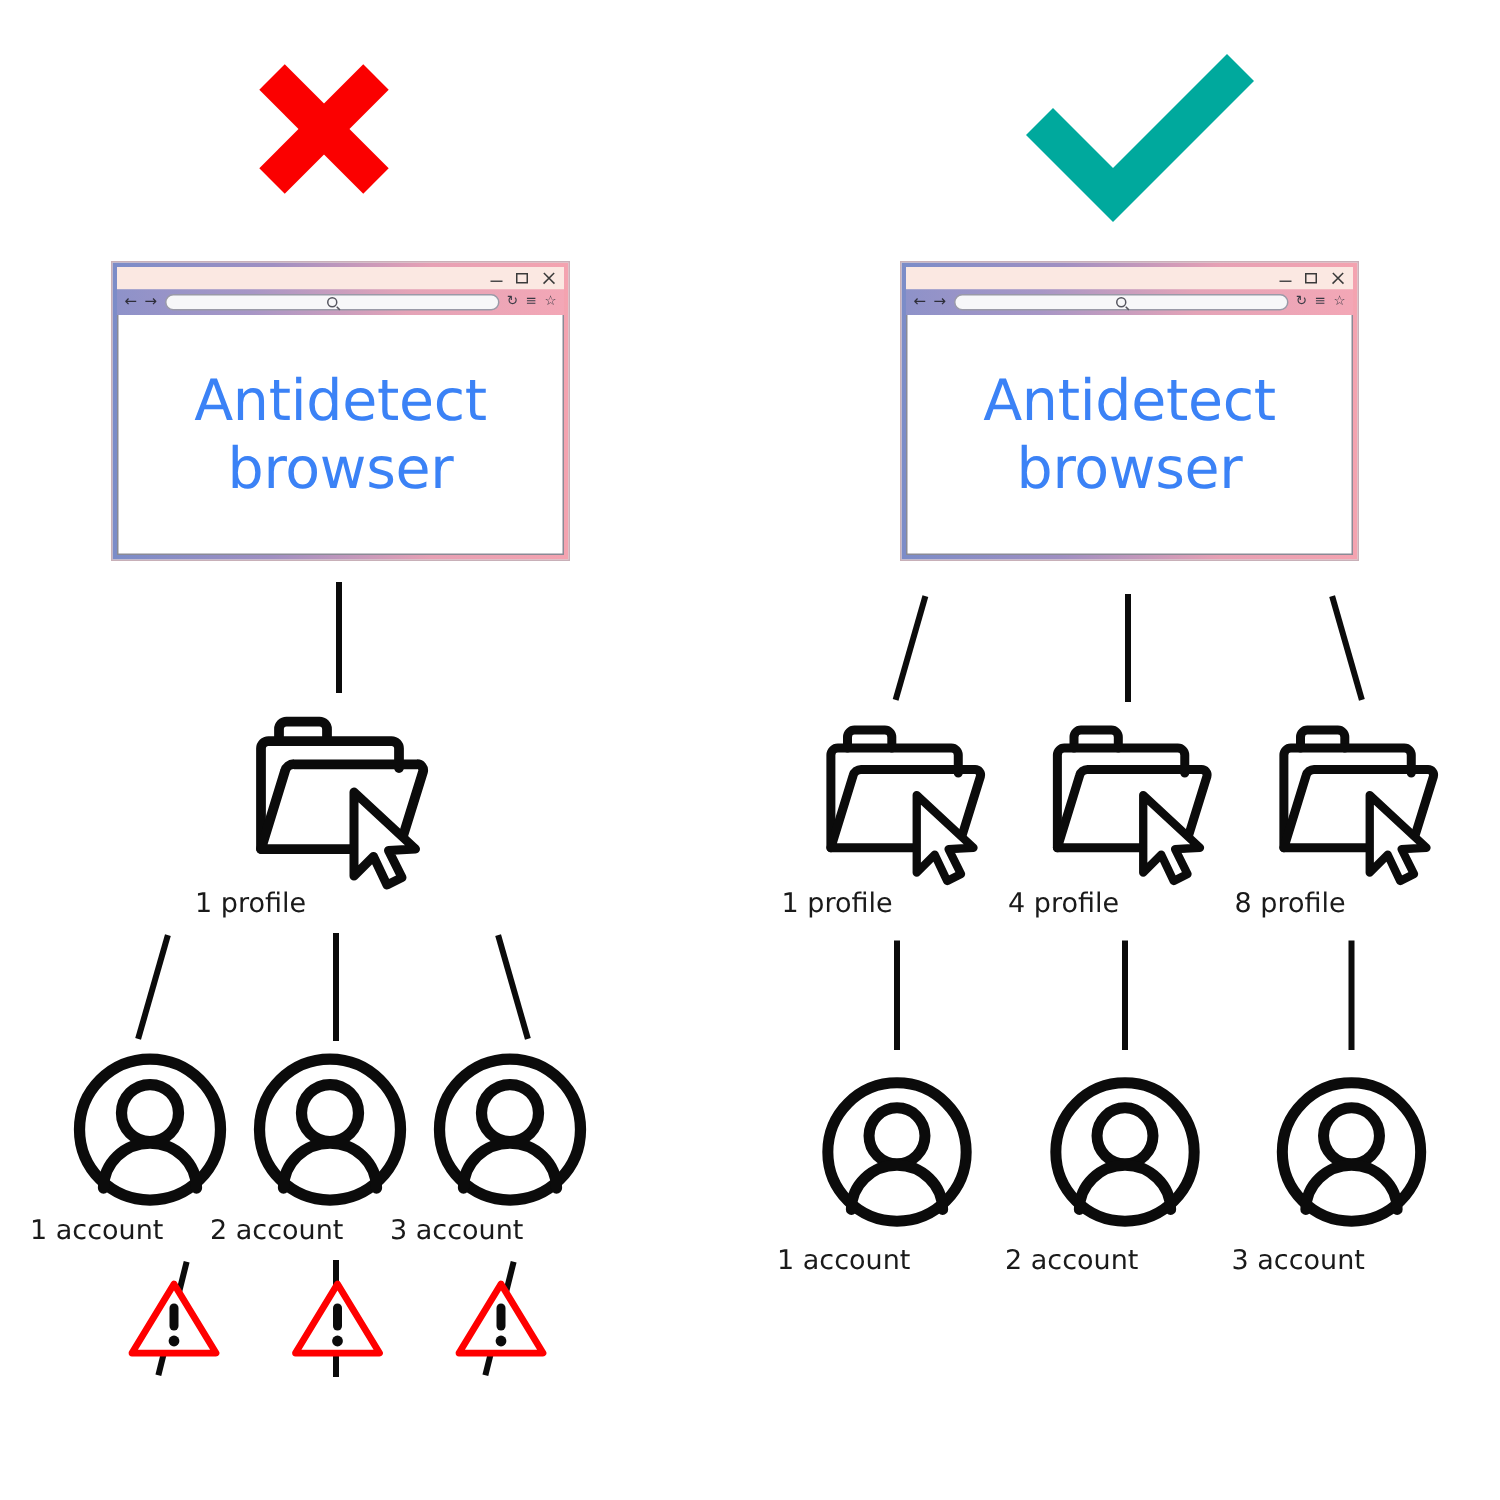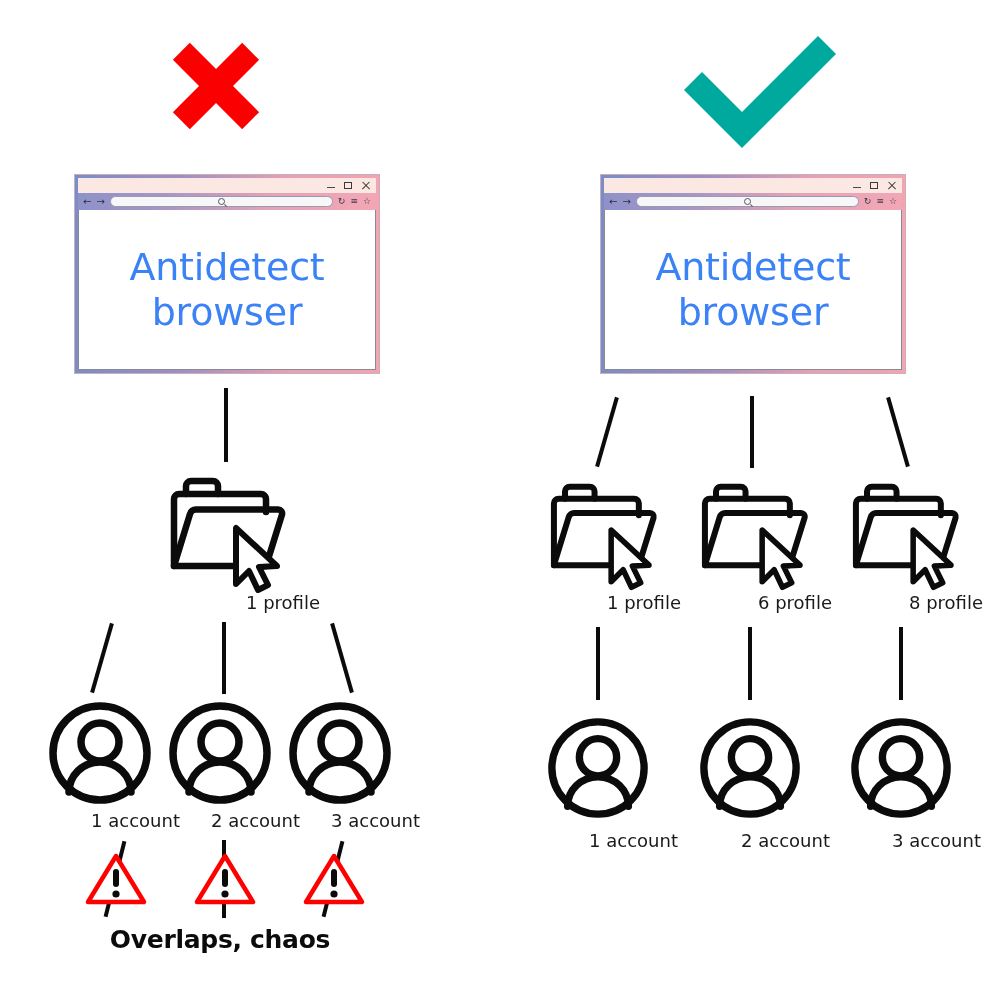--- a/index.html
+++ b/index.html
@@ -89,21 +89,21 @@
   }
 
   
   .line{position:absolute;background:#0b0b0b;transform-origin:center;}
 
   
   .label{
     position:absolute;
     font-size:18px;
     color:#1a1a1a;
-    text-align:right;
+    text-align:left;
     white-space:nowrap;
     font-weight:400;
   }
   .label-strong{
     position:absolute;
     font-size:25px;
     font-weight:bold;
     color:#0b0b0b;
     white-space:nowrap;
     letter-spacing:-0.3px;
@@ -215,21 +215,20 @@
     </svg>
   </div>
   <div class="abs" style="left:303px;top:852px;">
     <svg width="62" height="54" viewBox="0 0 62 54">
       <path d="M31 4 L59 50 L3 50 Z" fill="#FFFFFF" stroke="#FF0000" stroke-width="4.5" stroke-linejoin="round"></path>
       <rect x="28" y="17" width="6" height="18" rx="3" fill="#0B0B0B"></rect>
       <circle cx="31" cy="42" r="3.6" fill="#0B0B0B"></circle>
     </svg>
   </div>
 
-  <div class="label-strong" style="left:0px;top:925px;width:440px;text-align:center;">Overlaps, chaos</div>
 
   <div class="verdict" style="left:680px;top:34px;">
     <svg width="160" height="106" viewBox="0 0 160 106">
       <path d="M4 56 L22 38 L62 78 L138 2 L156 20 L62 114 Z" fill="#00A99D"></path>
     </svg>
   </div>
 
   <div class="browser" style="left:600px;top:174px;width:306px;height:200px;">
     <div class="browser-inner">
       <div class="titlebar">
@@ -291,21 +290,21 @@
         <path d="M14 94 L14 27 a5 5 0 0 1 5 -5 L101 22 a5 5 0 0 1 5 5 L106 40"></path>
         <path d="M14 94 L30 42 a6 6 0 0 1 6 -4.5 L118 37.5 a4 4 0 0 1 4 5 L106 94 Z"></path>
       </g>
       <g fill="#FFFFFF" stroke="#0B0B0B" stroke-width="6" stroke-linejoin="round">
         <path d="M76 56 L76 112 L89 99 L98 118 L108 113 L99 95 L117 94 Z"></path>
       </g>
     </svg>
   </div>
 
   <div class="label" style="left:521px;top:592px;width:160px;">1 profile</div>
-  <div class="label" style="left:672px;top:592px;width:160px;">6 profile</div>
+  <div class="label" style="left:672px;top:592px;width:160px;">4 profile</div>
   <div class="label" style="left:823px;top:592px;width:160px;">8 profile</div>
 
   <div class="line" style="left:596px;top:627px;width:4px;height:73px;"></div>
   <div class="line" style="left:748px;top:627px;width:4px;height:73px;"></div>
   <div class="line" style="left:899px;top:627px;width:4px;height:73px;"></div>
 
   <div class="abs" style="left:546px;top:716px;">
     <svg width="104" height="104" viewBox="0 0 106 106">
       <circle cx="53" cy="53" r="47" fill="none" stroke="#0B0B0B" stroke-width="7.5"></circle>
       <circle cx="53" cy="42" r="19" fill="none" stroke="#0B0B0B" stroke-width="7.5"></circle>

